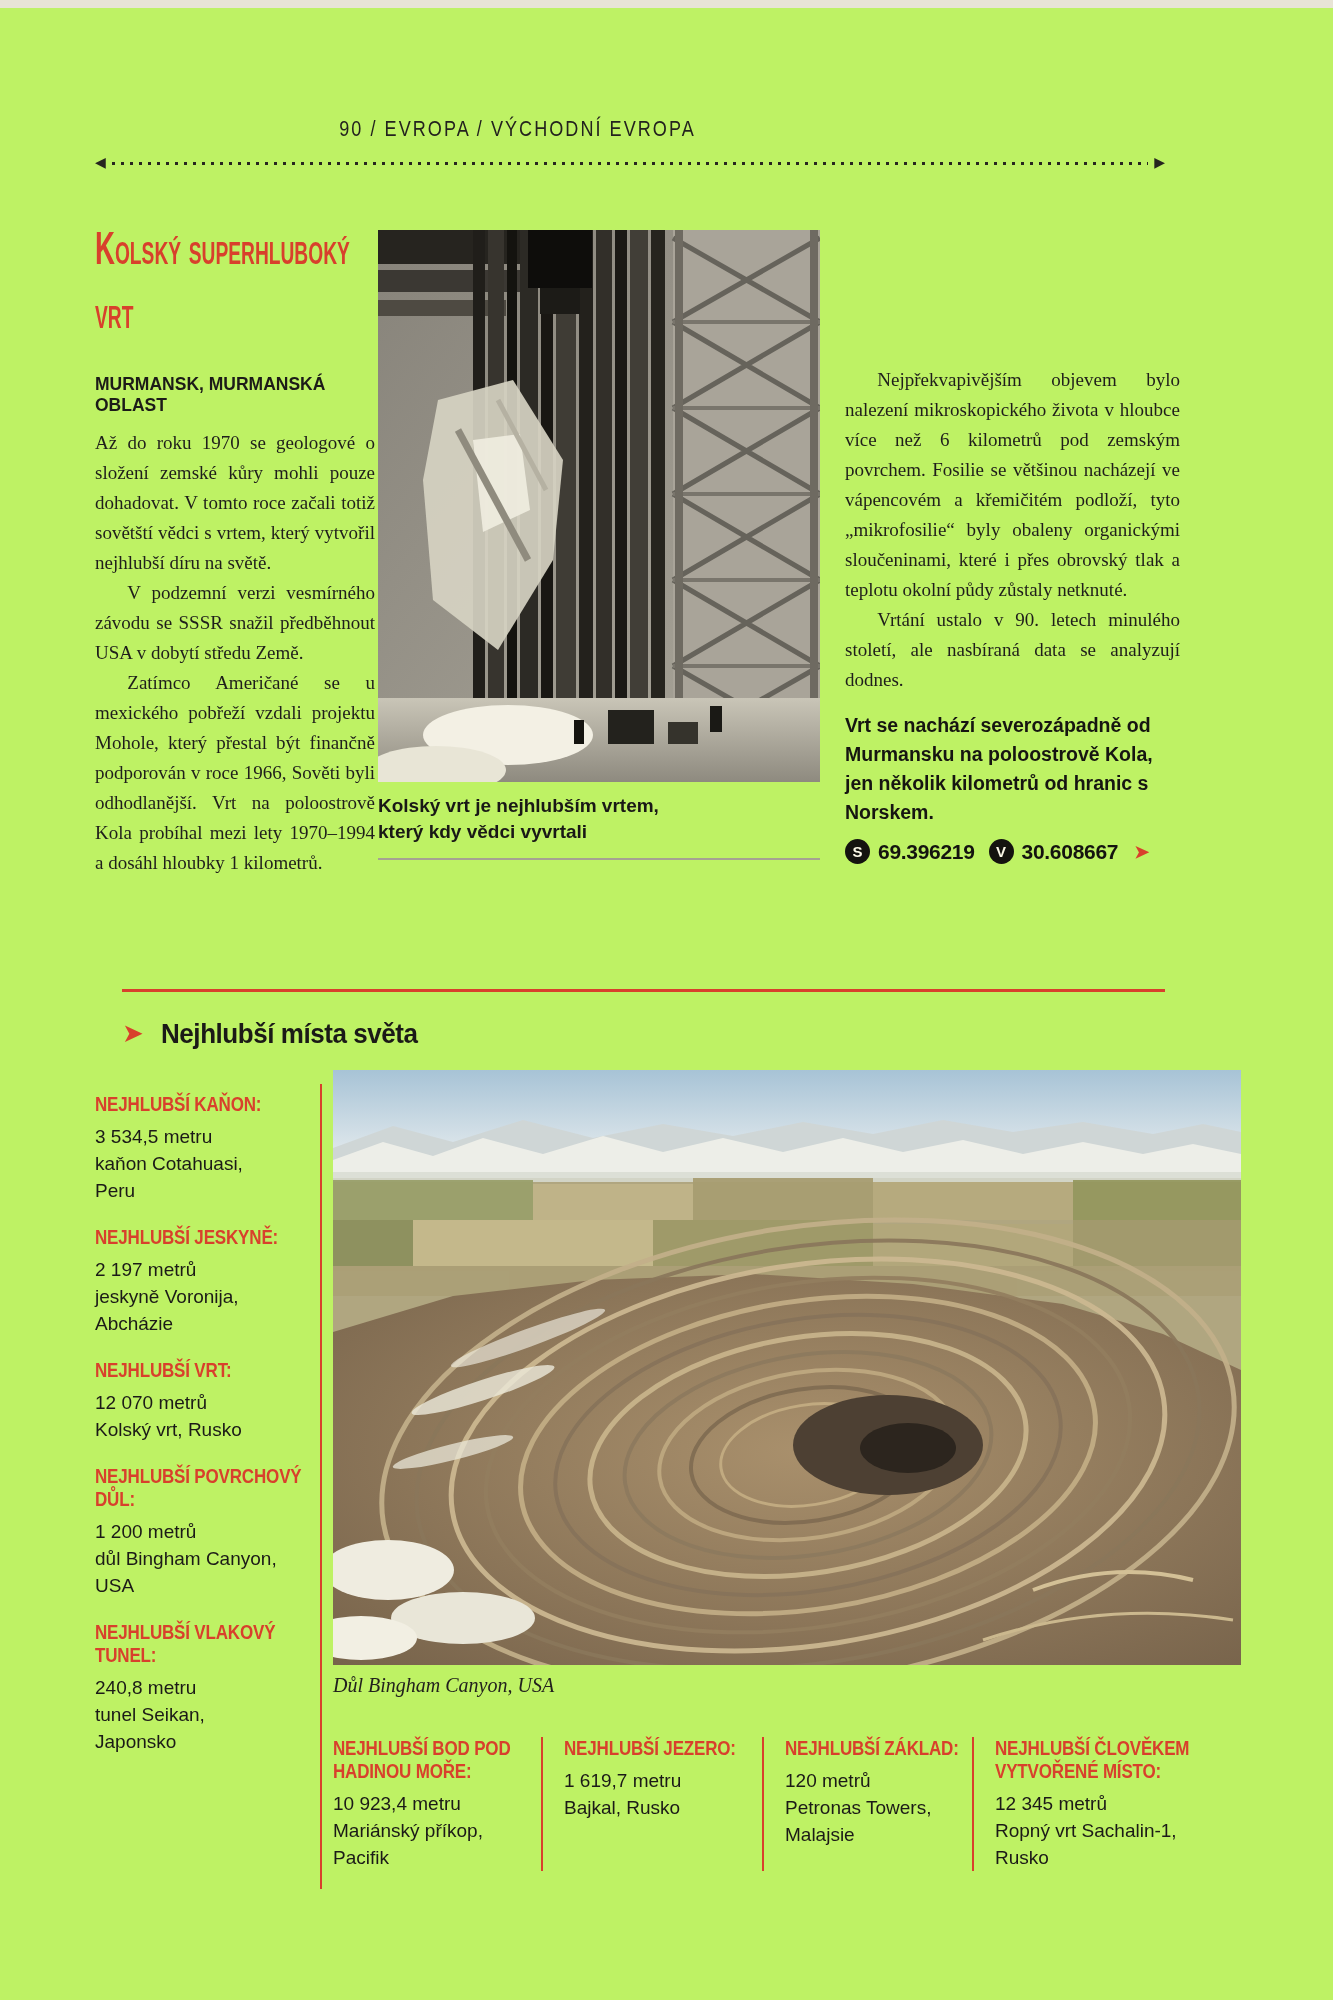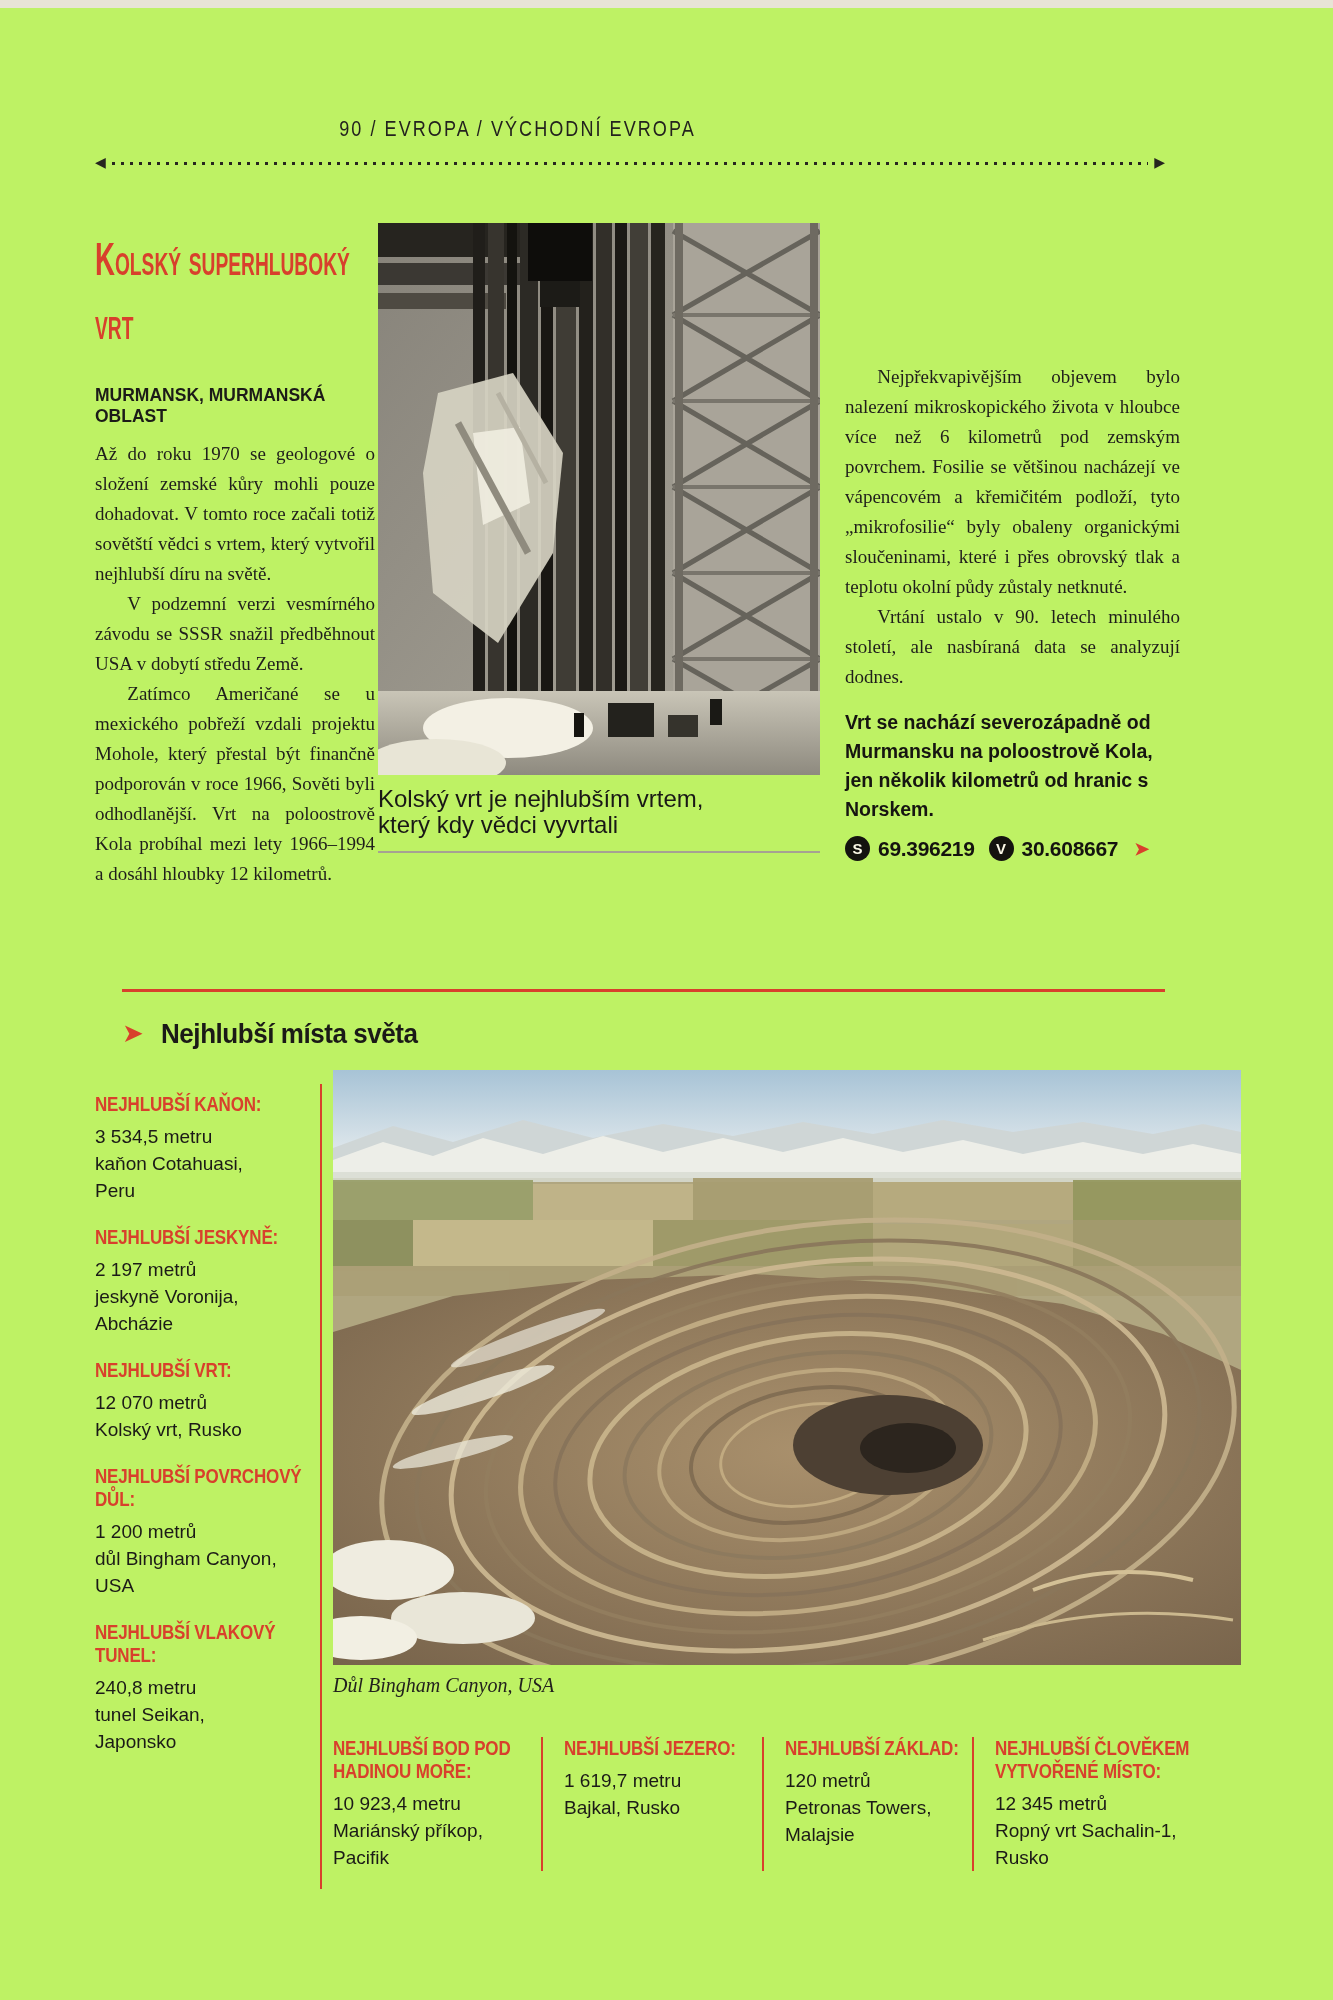--- a/index.html
+++ b/index.html
@@ -11,37 +11,37 @@
   .folio{width:845px;text-align:center;font-family:"Liberation Sans",sans-serif;
          font-size:22px;letter-spacing:2.5px;color:#23221e;
          transform:scaleX(.82);transform-origin:center top;white-space:nowrap;}
   .rule-row{position:absolute;top:40px;left:0;width:1070px;height:16px;}
   .rule-dots{position:absolute;left:17px;right:17px;top:6px;height:3px;
              background:repeating-linear-gradient(90deg,#26251f 0 3px,transparent 3px 9px);}
   .rule-arrow{position:absolute;top:-1px;font-size:14px;color:#26251f;line-height:16px;}
   .rule-arrow.left{left:0}.rule-arrow.right{right:0}
 
   
-  .article{position:absolute;top:215px;left:95px;width:1150px;display:flex;align-items:flex-start;}
+  .article{position:absolute;top:204px;left:95px;width:1150px;display:flex;align-items:center;}
   .col-left{width:280px;flex:none;}
   .title{margin:4px 0 0;color:#D8402C;font-family:"Liberation Sans",sans-serif;
          font-weight:bold;line-height:1.0;}
   .title .tt{display:inline-block;width:500px;font-size:46px;line-height:64px;
              font-variant:small-caps;letter-spacing:0;
              transform:scaleX(.60);transform-origin:left top;}
   .kicker{margin-top:30px;font-family:Liberation Sans, sans-serif;font-weight:bold;
           font-size:17.5px;letter-spacing:0;color:#1c1b18;}
   .bodytext{margin-top:12px;}
   .bodytext p{font-size:19px;line-height:30px;text-align:justify;margin:0;hyphens:auto;}
   .bodytext p.indent{text-indent:1.7em;}
 
   .figure{width:442px;margin-left:3px;flex:none;}
   .rig{display:block;width:442px;height:552px;}
-  .figcap{font-family:"Liberation Sans",sans-serif;font-size:24px;line-height:26px;
-          margin-top:11px;width:330px;color:#191816;}
+  .figcap{font-family:"Liberation Sans",sans-serif;font-size:19px;line-height:26px;
+          margin-top:11px;width:330px;color:#191816;font-weight:bold;}
   .figrule{border:0;border-top:2px solid #a6a292;margin:13px 0 0;width:442px;}
 
   .col-right{width:335px;margin-left:25px;padding-top:127px;}
   .loc-note{font-family:"Liberation Sans",sans-serif;font-weight:bold;font-size:19.5px;
             line-height:29px;margin-top:16px;width:335px;color:#161511;}
   .coords{display:flex;align-items:center;margin-top:12px;
           font-family:"Liberation Sans",sans-serif;font-weight:bold;font-size:21px;color:#14130f;}
   .badge{width:25px;height:25px;border-radius:50%;background:#14130f;color:#FCF9E8;
          display:inline-flex;align-items:center;justify-content:center;
          font-size:15px;font-weight:bold;flex:none;}
@@ -92,21 +92,21 @@
     </div>
   </div>
 
   <section class="article">
     <div class="col-left">
       <h1 class="title"><span class="tt">Kolský superhluboký vrt</span></h1>
       <div class="kicker">MURMANSK, MURMANSKÁ OBLAST</div>
       <div class="bodytext">
         <p>Až do roku 1970 se geologové o složení zemské kůry mohli pouze dohadovat. V tomto roce začali totiž sovětští vědci s vrtem, který vytvořil nejhlubší díru na světě.</p>
         <p class="indent">V podzemní verzi vesmírného závodu se SSSR snažil předběhnout USA v dobytí středu Země.</p>
-        <p class="indent">Zatímco Američané se u mexického pobřeží vzdali projektu Mohole, který přestal být finančně podporován v roce 1966, Sověti byli odhodlanější. Vrt na poloostrově Kola probíhal mezi lety 1966–1994 a dosáhl hloubky 12 kilometrů.</p>
+        <p class="indent">Zatímco Američané se u mexického pobřeží vzdali projektu Mohole, který přestal být finančně podporován v roce 1966, Sověti byli odhodlanější. Vrt na poloostrově Kola probíhal mezi lety 1970–1994 a dosáhl hloubky 1 kilometrů.</p>
       </div>
     </div>
 
     <figure class="figure" style="margin:0 0 0 3px;">
       <svg class="rig" viewBox="0 0 442 552" role="img">
         <defs>
           <linearGradient id="rigbg" x1="0" y1="0" x2="1" y2="1">
             <stop offset="0" stop-color="#87837a"></stop>
               <stop offset="1" stop-color="#aba79b"></stop>
           </linearGradient>

